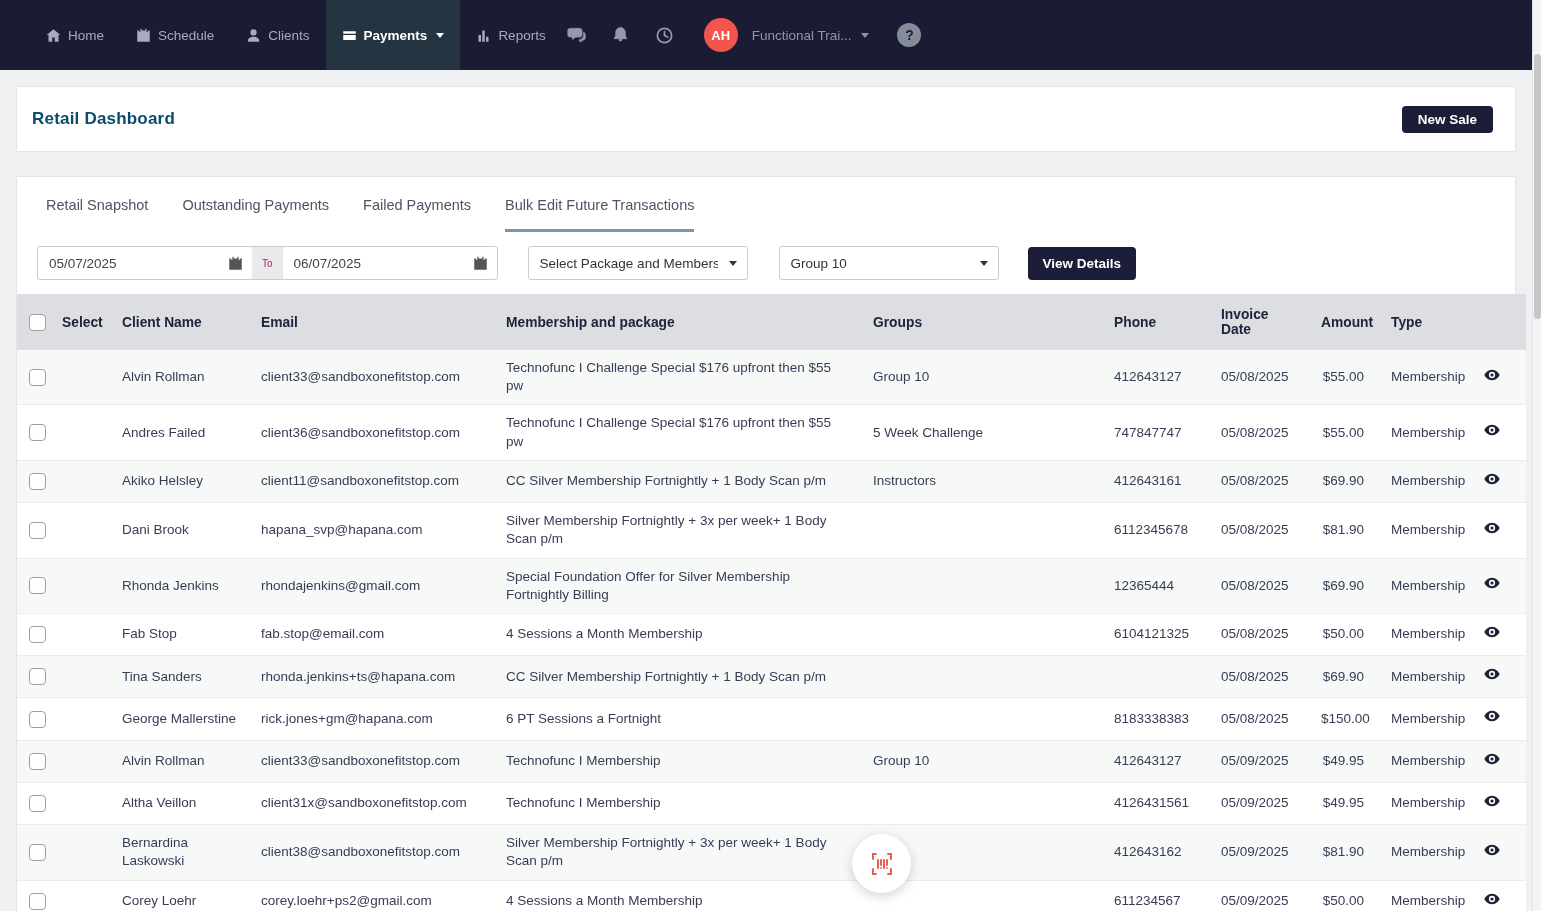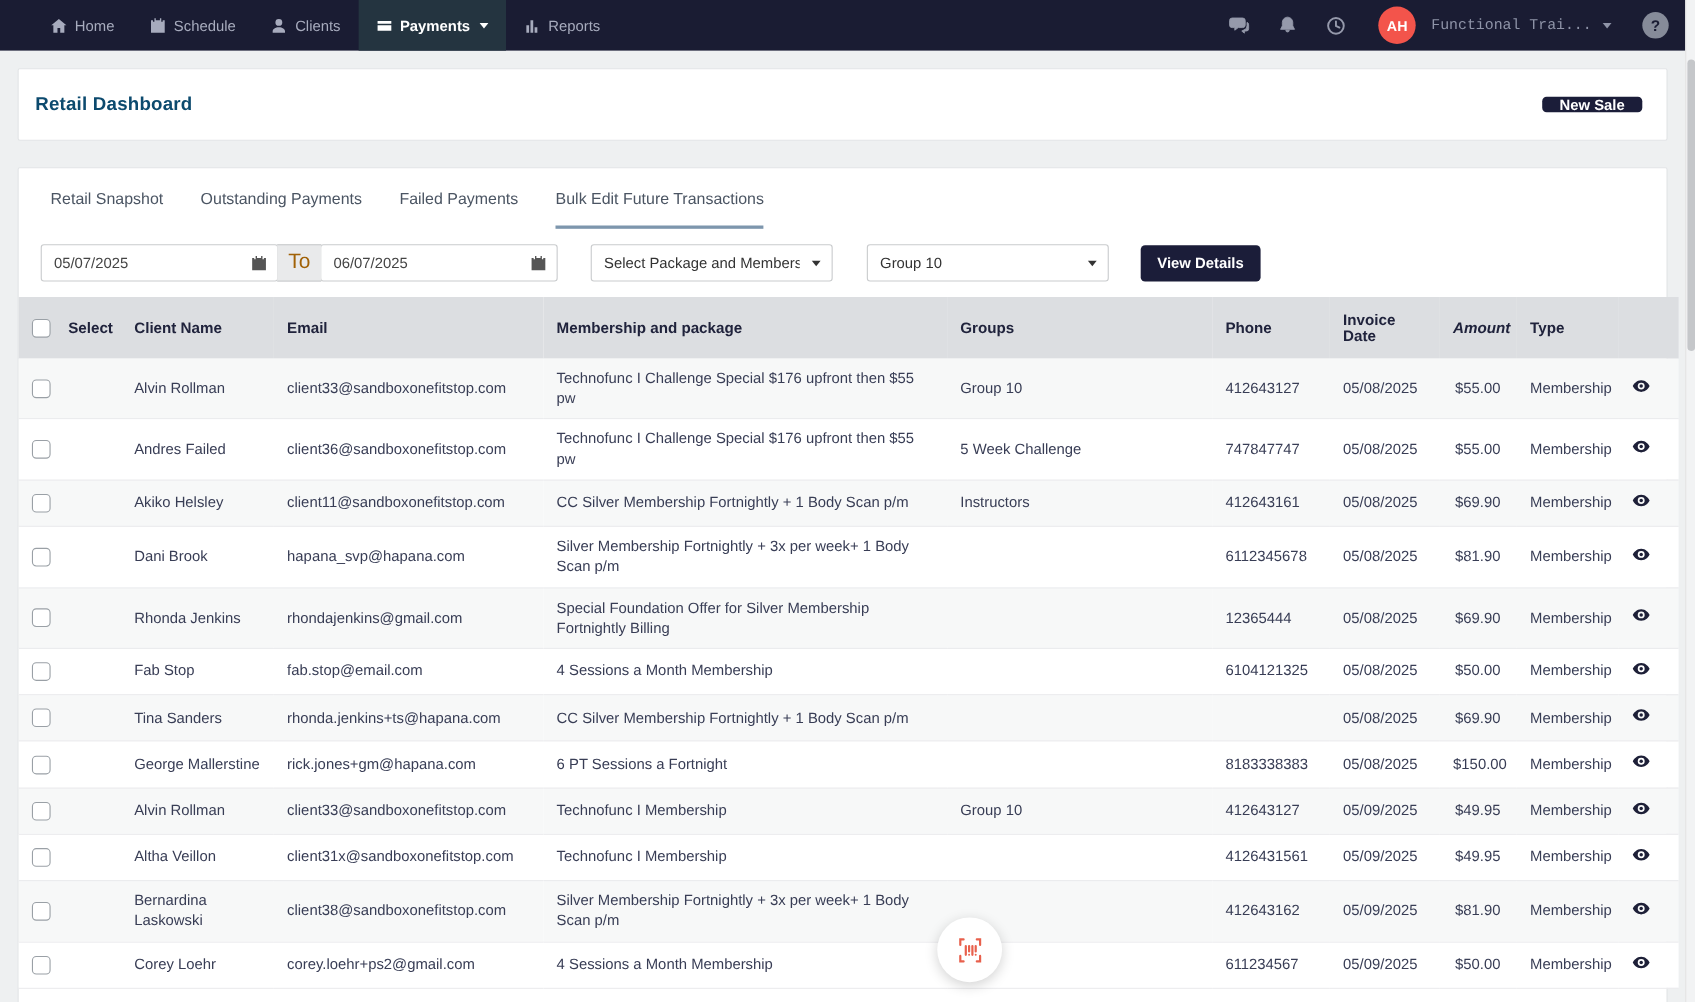--- a/index.html
+++ b/index.html
@@ -1,72 +1,72 @@
 <!DOCTYPE html>
 <html><head>
 <meta charset="utf-8">
 <style>
   * { margin:0; padding:0; box-sizing:border-box; }
   html,body { width:1541px; height:911px; overflow:hidden; }
   body { font-family:"Liberation Sans", sans-serif; background:#eef0f1; position:relative; color:#383d55; }
 
   
-  .navbar { height:46px; background:#1a1c33; display:flex; align-items:stretch; justify-content:space-between; padding-right:24px;gap:24px; }
+  .navbar { height:70px; background:#1a1c33; display:flex; align-items:stretch; justify-content:flex-start; padding-right:24px; }
   .nav-left { display:flex; align-items:stretch; padding-left:30px; }
   .nav-item { display:flex; align-items:center; gap:7px; padding:0 16px; color:#a7abbd; font-size:13.5px; cursor:pointer; }
   .nav-item svg { width:15px; height:15px; fill:currentColor; }
   .nav-item.active { background:#243440; color:#ffffff; font-weight:700; padding:0 16px; }
   .caret-down { width:0; height:0; border-left:4.5px solid transparent; border-right:4.5px solid transparent; border-top:5px solid currentColor; display:inline-block; margin-left:2px; }
   .nav-right { display:flex; align-items:center; gap:14px; }
   .icon-btn { width:30px; height:30px; display:flex; align-items:center; justify-content:center; color:#9599ab; cursor:pointer; }
   .icon-btn svg { width:19px; height:19px; fill:currentColor; stroke:currentColor; }
   .avatar { width:34px; height:34px; border-radius:50%; background:#f3544b; color:#fff; font-size:13px; font-weight:700; display:flex; align-items:center; justify-content:center; margin-left:10px; }
-  .account { display:flex; align-items:center; gap:8px; color:#8f94a8; font-size:13.5px; cursor:pointer;font-family:Liberation Mono, monospace; }
+  .account { display:flex; align-items:center; gap:8px; color:#8f94a8; font-size:13.5px; cursor:pointer; }
   .help-badge { width:24px; height:24px; border-radius:50%; background:#868b99; color:#1a1c33; font-weight:700; font-size:14px; display:flex; align-items:center; justify-content:center; margin-left:14px; cursor:pointer; }
 
   
   .page { padding:16px 16px 0 16px; margin-right:9px; }
   .card { background:#fff; border:1px solid #e2e4e6; border-radius:2px; }
   .header-card { height:66px; display:flex; align-items:center; justify-content:space-between; padding:0 22px 0 15px; }
   .page-title { font-size:17px; font-weight:700; color:#0c4a6e; letter-spacing:.2px; }
   .btn-dark { background:#1b1d39; color:#fff; border:none; border-radius:4px; font-family:inherit; font-size:13.5px; font-weight:600; cursor:pointer; }
-  .new-sale { height:14px; padding:0 16px; }
+  .new-sale { height:27px; padding:0 16px; }
 
   .main-card { margin-top:24px; min-height:800px; }
 
   
   .tabs { display:flex; gap:34px; padding:20px 20px 0 29px; }
   .tab { font-size:14.5px; color:#4b5563; padding-bottom:16px; cursor:pointer; border-bottom:3px solid transparent; }
   .tab.active { border-bottom-color:#7d96ad; }
 
   
   .filters { display:flex; align-items:center; padding:14px 20px 14px 20px; }
   .date-group { display:flex; align-items:stretch; }
   .date-input { width:216px; height:34px; border:1px solid #c9cbcd; border-radius:3px; display:flex; align-items:center; justify-content:space-between; padding:0 9px 0 11px; font-size:13.5px; color:#444; background:#fff; cursor:pointer; }
   .date-input svg { width:15px; height:15px; fill:#555; }
-  .to-box { height:34px; padding:14px 10px; display:flex; align-items:center; background:#e9eaeb; border-top:1px solid #c9cbcd; border-bottom:1px solid #c9cbcd; font-size:19px; color:#a16207; margin:0 -1px; position:relative; z-index:1; }
+  .to-box { height:34px; padding:14px 10px; display:flex; align-items:center; background:#e9eaeb; border-top:1px solid #c9cbcd; border-bottom:1px solid #c9cbcd; font-size:10px; color:#be185d; margin:0 -1px; position:relative; z-index:1; }
   .sel { height:34px; border:1px solid #c9cbcd; border-radius:3px; background:#fff; display:flex; align-items:center; justify-content:space-between; padding:0 10px 0 11px; font-size:13.5px; color:#333; cursor:pointer; }
   .sel .tri { width:0; height:0; border-left:4.5px solid transparent; border-right:4.5px solid transparent; border-top:5px solid #333; }
   .sel-package { width:220px; margin-left:30px; }
   .sel-package .sel-text { white-space:nowrap; overflow:hidden; width:178px; }
   .sel-group { width:220px; margin-left:31px; }
   .ring { border:3px solid #c9313d; border-radius:11px; padding:3px; margin-left:28px; }
   .sel-only { width:213px; height:36px; border:1px solid #9ab6d2; border-radius:4px; }
   .sel-only svg { width:13px; height:13px; stroke:#333; fill:none; stroke-width:2.4; }
   .view-details { height:33px; padding:0 15px; margin-left:29px; }
 
   
   table { width:100%; border-collapse:collapse; table-layout:fixed; }
   thead th { background:#dcdee1; text-align:left; font-size:13.8px; font-weight:700; color:#20233c; padding:10px 12px; vertical-align:middle; height:56px; }
   tbody td { padding:9px 12px; font-size:13.5px; color:#383d55; vertical-align:middle; border-bottom:1px solid #ebecee; line-height:1.35; }
   tbody tr { background:#ffffff; }
   tbody tr:nth-child(odd) { background:#f7f8f8; }
   input[type="checkbox"] { appearance:none; -webkit-appearance:none; width:17px; height:17px; border:1.5px solid #9aa0a6; border-radius:4px; background:#fff; cursor:pointer; display:block; }
   .c-amt { text-align:right; padding-right:15px; }
-  th.c-amt { text-align:left;font-style:italic; }
+  th.c-amt { text-align:left; }
   .eye { display:inline-flex; width:18px; height:18px; cursor:pointer; color:#1e2038; }
   .eye svg { width:18px; height:18px; fill:currentColor; }
 
   
   .vscroll { position:absolute; top:0; right:0; width:9px; height:911px; background:#f2f3f4; border-left:1px solid #e3e3e3; }
   .vscroll .thumb { position:absolute; top:54px; left:1px; width:7px; height:265px; background:#c5c7ca; border-radius:4px; }
 
   
   .fab { position:absolute; left:852px; top:834px; width:59px; height:59px; border-radius:50%; background:#fff; border:none; box-shadow:0 3px 12px rgba(0,0,0,.18); display:flex; align-items:center; justify-content:center; cursor:pointer; z-index:5; }
   .fab svg { width:28px; height:28px; stroke:#e8604c; fill:#e8604c; }

